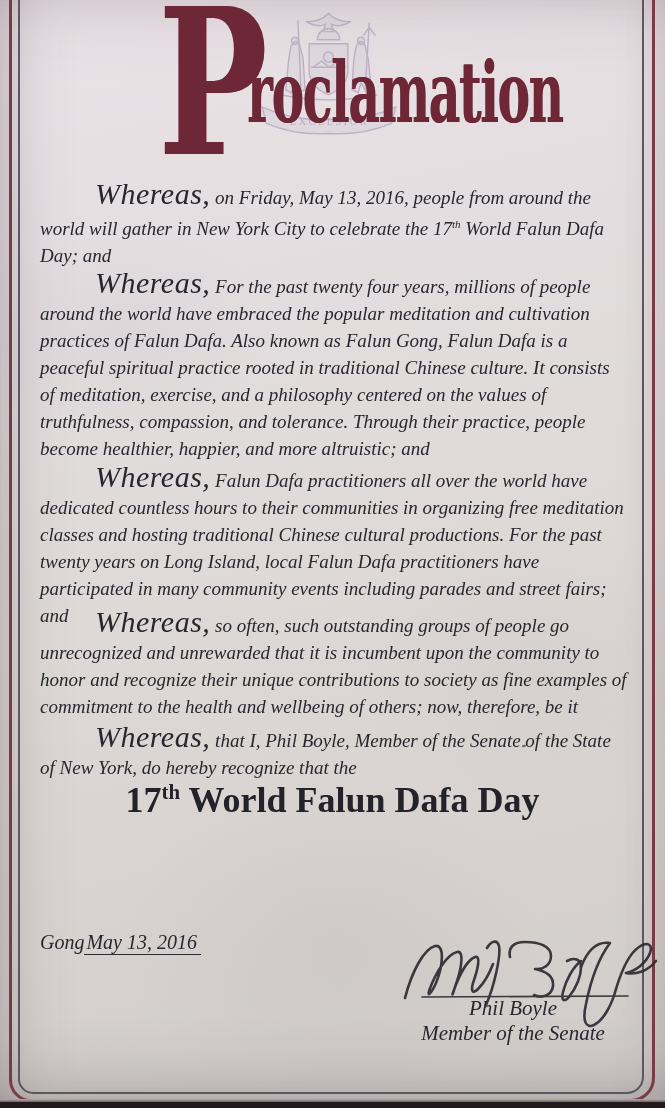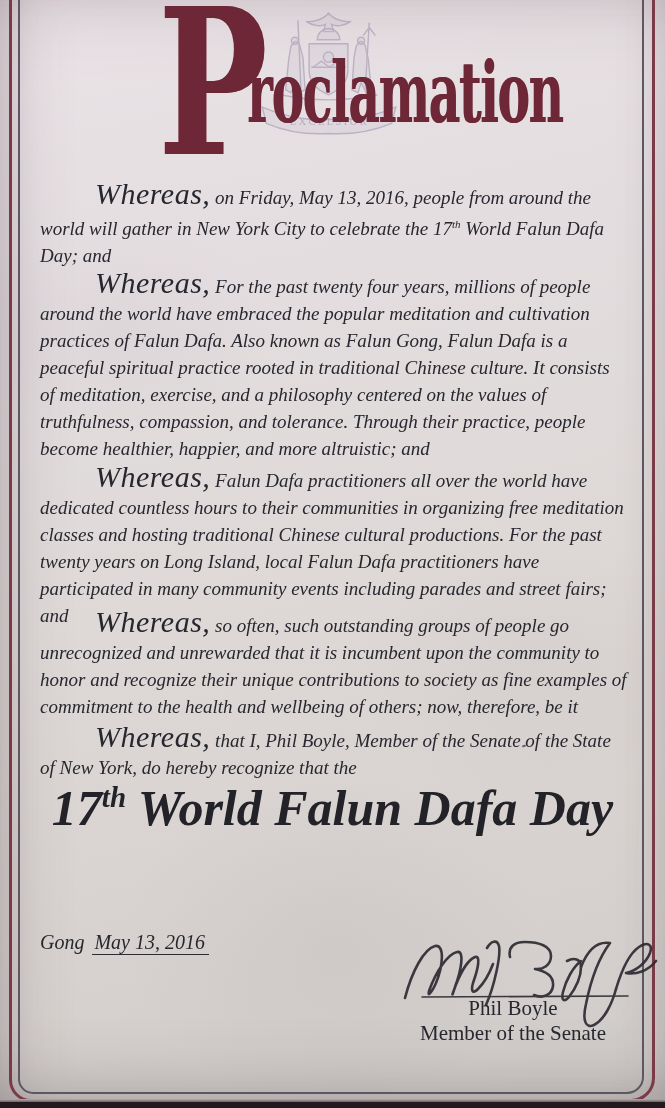--- a/index.html
+++ b/index.html
@@ -36,29 +36,29 @@
     font-family:"DejaVu Serif",serif;font-weight:bold;font-size:85px;line-height:1;
     color:#6e2737;letter-spacing:-2px;transform:scaleX(.57);transform-origin:left top;
     text-shadow:1px 0 0 #6e2737;}
 
   .doc{position:absolute;left:40px;width:587px;font-style:italic;color:#27272f;
     font-size:19px;line-height:27px;text-indent:55px;}
   .lead{font-weight:normal;font-size:30px;line-height:30px;letter-spacing:.5px;}
   .noindent{text-indent:0;}
 
   .heading{position:absolute;left:30px;right:30px;text-align:center;top:779px;
-    font-style:italic;font-weight:bold;font-size:50px;color:#222228;}
+    font-weight:bold;font-size:36px;color:#222228;}
   .heading sup,.para sup{font-size:.58em;}
 
   .date-line{position:absolute;left:40px;top:931px;font-style:italic;font-size:20px;color:#27272f;}
-  .date-underlined{border-bottom:1.6px solid #2b2b33;padding:0 4px 1px 2px;margin-left:8px;}
+  .date-underlined{border-bottom:1.6px solid #2b2b33;padding:0 4px 1px 2px;}
 
   .sig-svg{position:absolute;left:388px;top:932px;width:272px;height:102px;}
   .sig-block{position:absolute;left:372px;top:996px;width:282px;text-align:center;
-    font-size:21px;line-height:25px;color:#27272f;}
+    font-style:italic;font-size:21px;line-height:25px;color:#27272f;}
 
   .stray-mark{position:absolute;left:522px;top:745px;width:4px;height:2px;
     background:rgba(45,45,55,.65);transform:rotate(-15deg);border-radius:1px;}
 </style>
 </head>
 <body>
 
 <div class="canvas">
   <div class="texture"></div>
 

